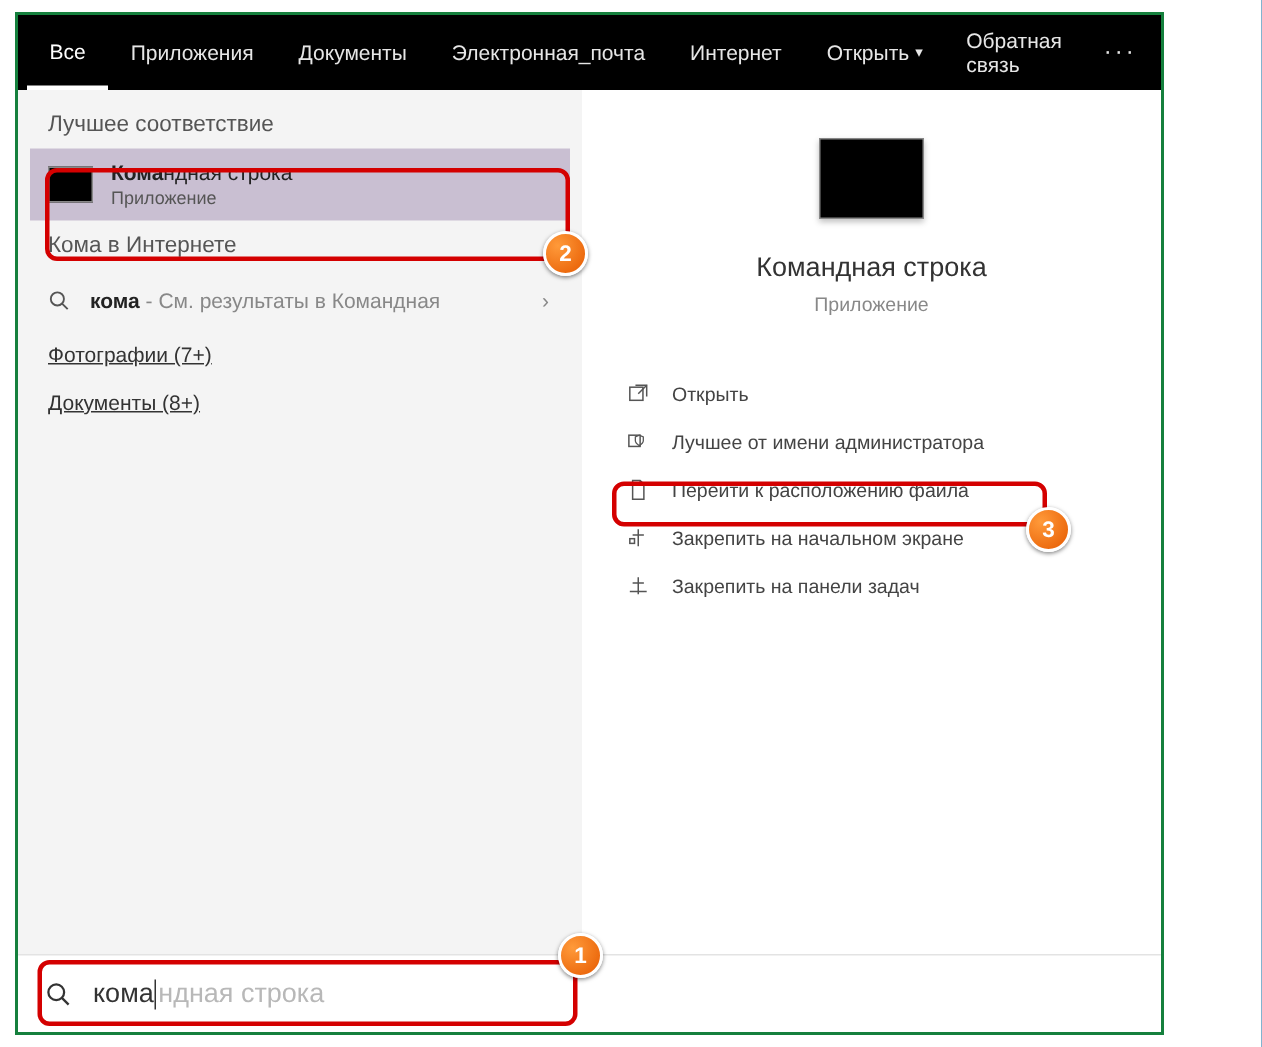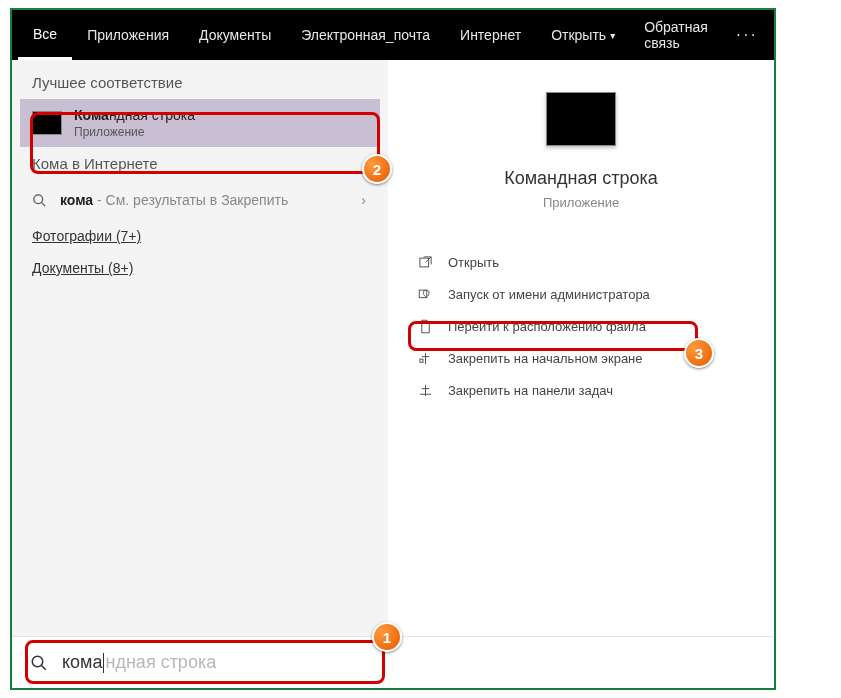--- a/index.html
+++ b/index.html
@@ -93,21 +93,21 @@
       <div class="section-label">Кома в Интернете</div>
 
       <div class="web-row">
         <span class="search-ico">
           <svg width="15" height="15" viewBox="0 0 24 24" fill="none" stroke="currentColor" stroke-width="2">
               <circle cx="10" cy="10" r="7"></circle>
               <line x1="21" y1="21" x2="15" y2="15"></line>
             </svg>
         </span>
         <span class="q">
-          <span class="bold">кома</span><span class="hint"> - См. результаты в Закрепить</span>
+          <span class="bold">кома</span><span class="hint"> - См. результаты в Командная</span>
         </span>
         <span class="arrow">›</span>
       </div>
 
       <div class="cat-row">Фотографии (7+)</div>
       <div class="cat-row">Документы (8+)</div>
     </div>
 
     <div class="right">
       <div class="preview">
@@ -127,21 +127,21 @@
           </span>
           <span>Открыть</span>
         </div>
         <div class="action hl">
           <span class="ico">
             <svg width="15" height="15" viewBox="0 0 24 24" fill="none" stroke="currentColor" stroke-width="1.6">
                 <rect x="2" y="5" width="12" height="12"></rect>
                 <path d="M14 8 L19 6 L24 8 L24 13 C24 16 19 19 19 19 C19 19 14 16 14 13 Z" transform="translate(-3 0) scale(0.85)"></path>
               </svg>
           </span>
-          <span>Запуск от имени администратора</span>
+          <span>Лучшее от имени администратора</span>
         </div>
         <div class="action">
           <span class="ico">
             <svg width="15" height="15" viewBox="0 0 24 24" fill="none" stroke="currentColor" stroke-width="1.6">
                 <path d="M6 2 L14 2 L18 6 L18 22 L6 22 Z"></path>
                 <polyline points="14 2 14 6 18 6"></polyline>
               </svg>
           </span>
           <span>Перейти к расположению файла</span>
         </div>

